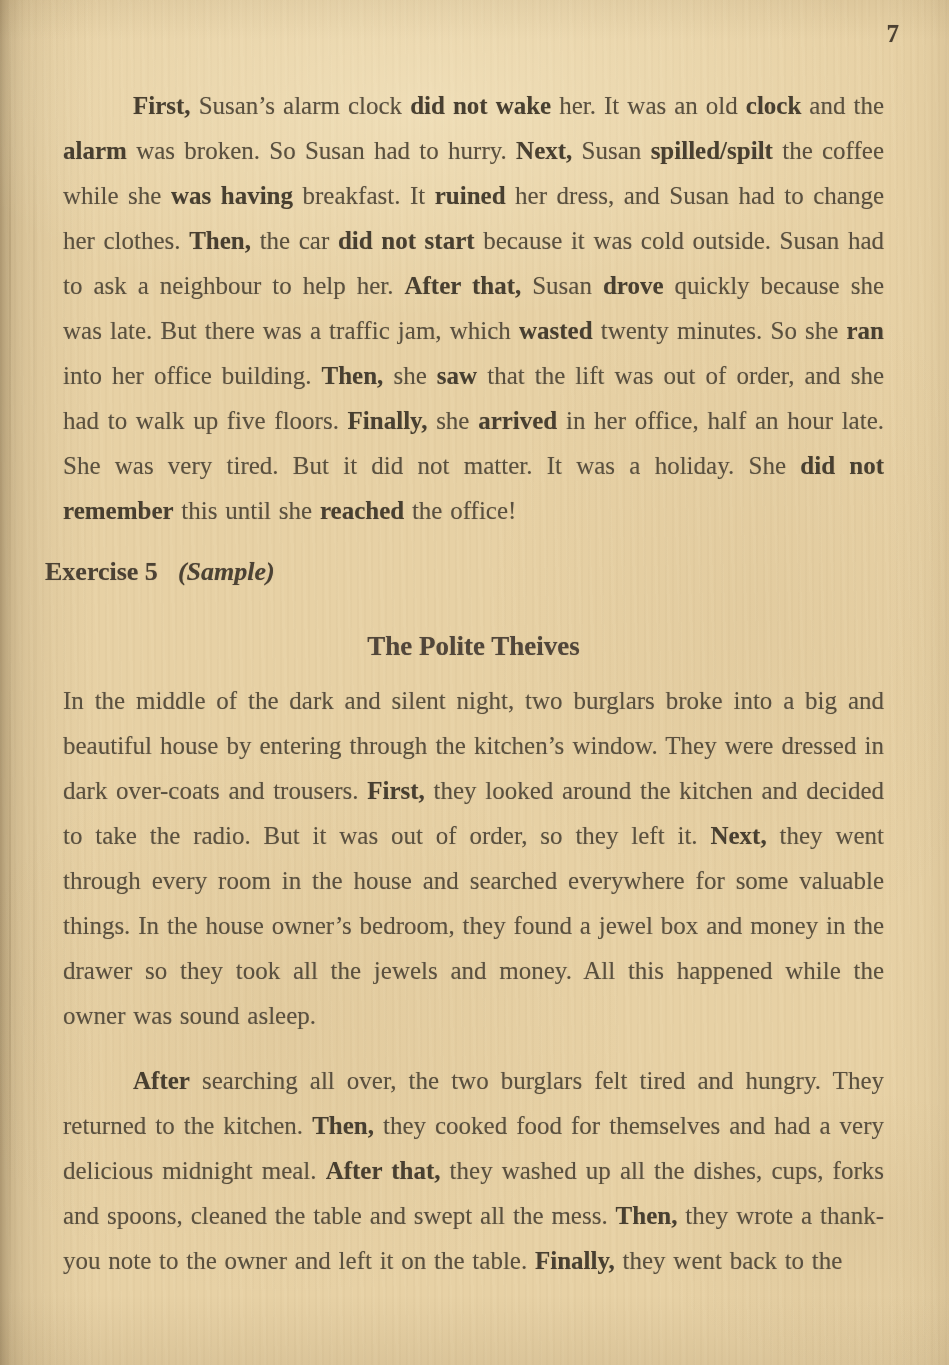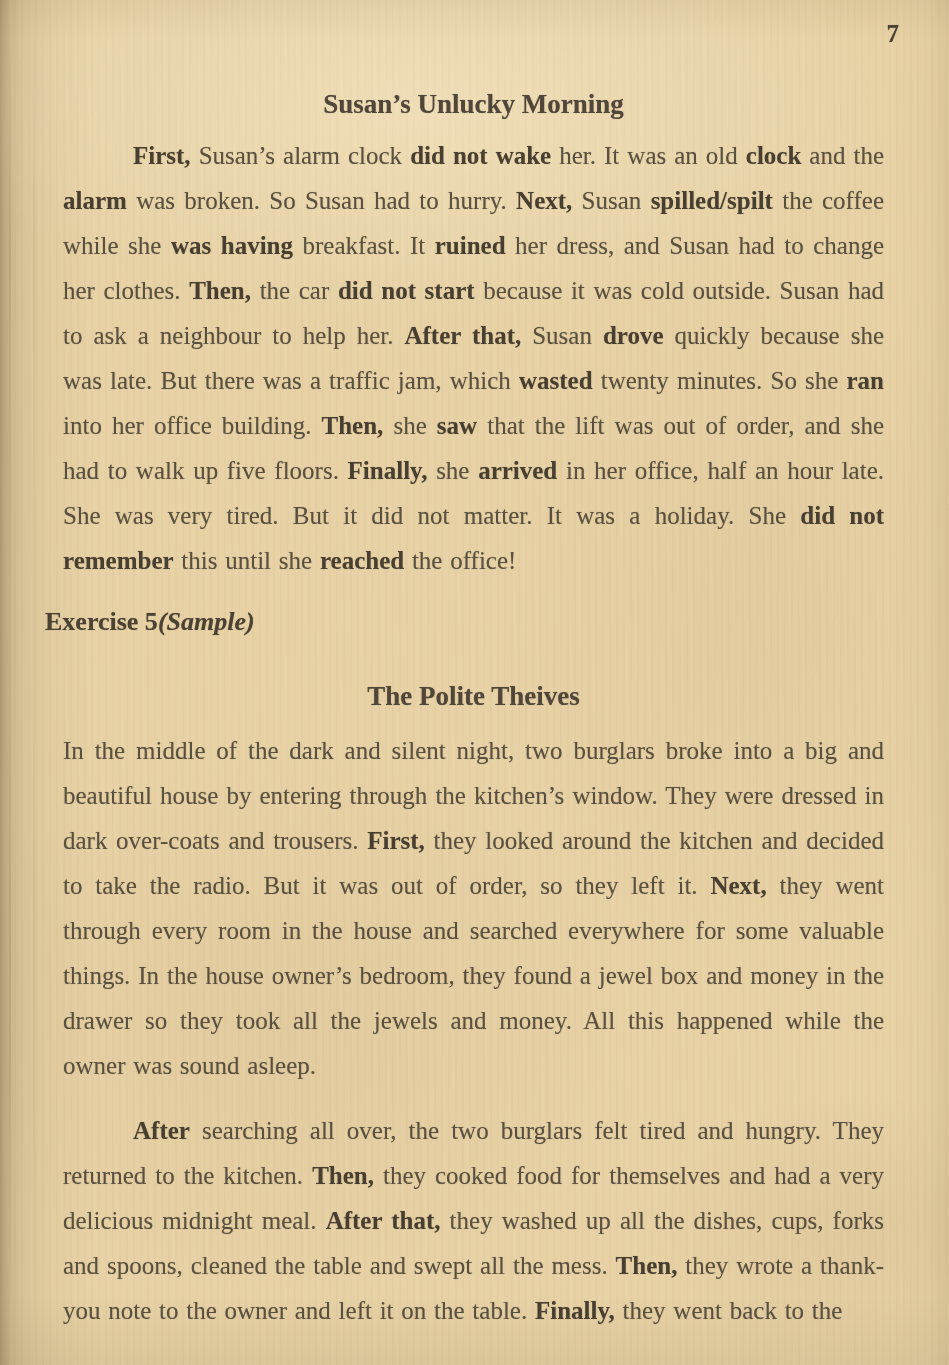--- a/index.html
+++ b/index.html
@@ -70,21 +70,21 @@
   .exercise-heading {
     font-size: 26px;
     font-weight: bold;
     color: #4c4234;
     margin: 0;
     text-shadow: 0 0 1px rgba(76,66,52,0.4);
   }
   .exercise-heading .note {
     font-weight: bold;
     font-style: italic;
-    margin-left: 0;
+    margin-left: 20px;
   }
 
   .story-title {
     font-size: 27px;
     font-weight: bold;
     color: #51463a;
     text-align: center;
     margin: 0;
     text-shadow: 0 0 1px rgba(81,70,58,0.45);
   }
@@ -116,21 +116,20 @@
 
 <div class="page">
   <div class="scratch s1"></div>
   <div class="scratch s2"></div>
 
   <div class="page-number">7</div>
 
   <div class="content">
 
 
-    <h3 class="story-title mt-title1">Susan’s Unlucky Morning</h3>
 
     <p class="body-text indent mt-para1"><span class="b">First,</span><span> Susan’s alarm clock </span><span class="b">did not wake</span><span> her.  It was an old </span><span class="b">clock</span><span> and the </span><span class="b">alarm</span><span> was broken.  So Susan had to hurry.  </span><span class="b">Next,</span><span> Susan </span><span class="b">spilled/spilt</span><span> the coffee while she </span><span class="b">was having</span><span> breakfast.  It </span><span class="b">ruined</span><span> her dress, and Susan had to change her clothes.  </span><span class="b">Then,</span><span> the car </span><span class="b">did not start</span><span> because it was cold outside.  Susan had to ask a neighbour to help her.  </span><span class="b">After that,</span><span> Susan </span><span class="b">drove</span><span> quickly because she was late.  But there was a traffic jam, which </span><span class="b">wasted</span><span> twenty minutes.  So she </span><span class="b">ran</span><span> into her office building.  </span><span class="b">Then,</span><span> she </span><span class="b">saw</span><span> that the lift was out of order, and she had to walk up five floors.  </span><span class="b">Finally,</span><span> she </span><span class="b">arrived</span><span> in her office, half an hour late.  She was very tired.  But it did not matter.  It was a holiday.  She </span><span class="b">did not remember</span><span> this until she </span><span class="b">reached</span><span> the office!</span></p>
 
     <h2 class="exercise-heading mt-ex3">
       <span>Exercise 5</span><span class="note">(Sample)</span>
     </h2>
 
     <h3 class="story-title mt-title2">The Polite Theives</h3>
 
     <p class="body-text mt-para2"><span>In the middle of the dark and silent night, two burglars broke into a big and beautiful house by entering through the kitchen’s window.  They were dressed in dark over-coats and trousers.  </span><span class="b">First,</span><span> they looked around the kitchen and decided to take the radio.  But it was out of order, so they left it.  </span><span class="b">Next,</span><span> they went through every room in the house and searched everywhere for some valuable things.  In the house owner’s bedroom, they found a jewel box and money in the drawer so they took all the jewels and money.  All this happened while the owner was sound asleep.</span></p>

